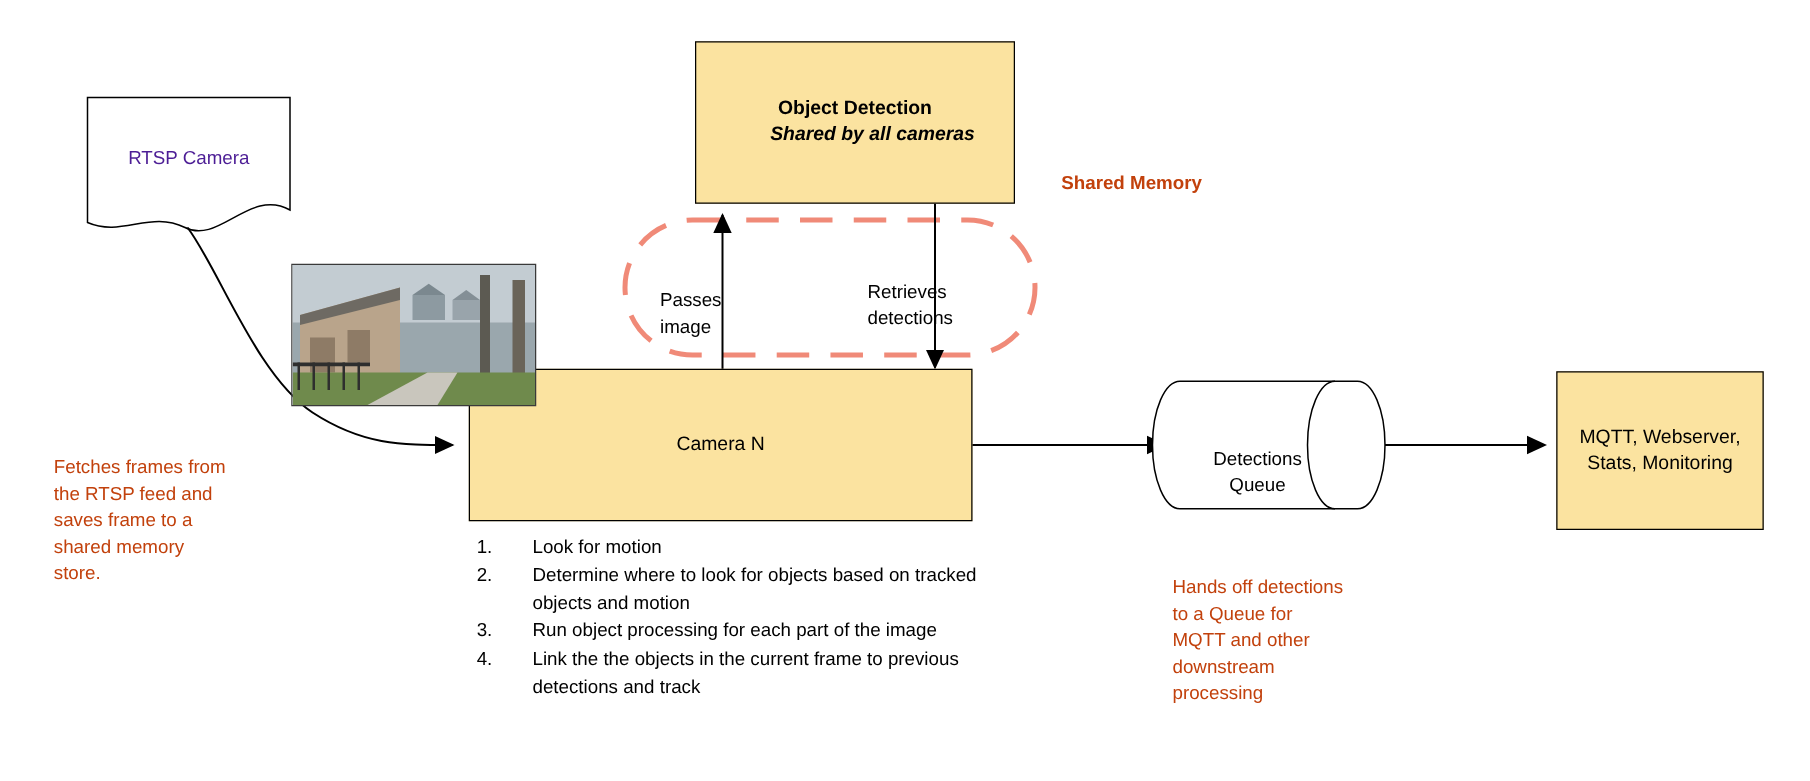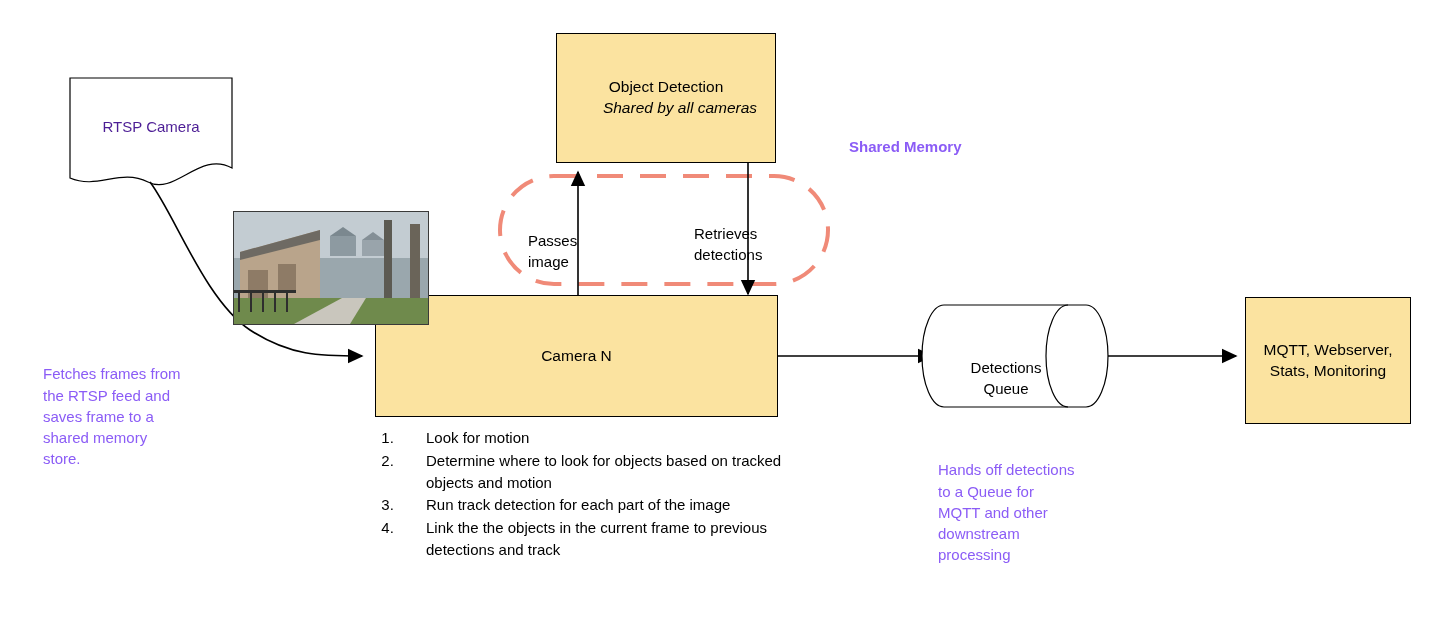--- a/index.html
+++ b/index.html
@@ -33,21 +33,21 @@
     color: #000000;
     line-height: 1.35;
   }
   .box .sub {
     font-style: italic;
     margin-left: 28px;
   }
   .text-block {
     position: absolute;
     font-size: 15px;
-    color: #8b5cf6;
+    color: #c2410c;
     line-height: 1.42;
     white-space: pre-line;
   }
   .text-block.bold-head {
     font-weight: bold;
   }
   svg.layer {
     position: absolute;
     left: 0;
     top: 0;
@@ -134,21 +134,21 @@
     <g>
       <path d="M944,305 L1086,305 A22,51 0 0 1 1086,407 L944,407 A22,51 0 0 1 944,305 Z" fill="#ffffff" stroke="#000000" stroke-width="1.2"></path>
       <path d="M1068,305 A22,51 0 0 0 1068,407" fill="none" stroke="#000000" stroke-width="1.2"></path>
     </g>
   </svg>
 
   <div class="doc-label" style="left:41px; top:118px;">
     <span>RTSP Camera</span>
   </div>
 
-  <div class="node box" style="left:556px; top:33px; width:220px; height:130px;">
+  <div class="node box" style="left:556px; top:33px; width:256px; height:130px;font-weight:bold;">
     <div>Object Detection</div>
     <div class="sub">Shared by all cameras</div>
   </div>
 
   <div class="node box" style="left:375px; top:295px; width:403px; height:122px;">
     <div>Camera N</div>
   </div>
 
   <div class="camera-thumb" style="left:233px; top:211px; width:194px; height:112px;">
     <div class="thumb-inner" style="background:#9aa7ad;">
@@ -218,17 +218,17 @@
     <span>Hands off detections
 to a Queue for
 MQTT and other
 downstream
 processing</span>
   </div>
 
   <ol class="steps" style="left:372px; top:427px; width:410px;">
     <li>Look for motion</li>
     <li>Determine where to look for objects based on tracked objects and motion</li>
-    <li>Run track detection for each part of the image</li>
+    <li>Run object processing for each part of the image</li>
     <li>Link the the objects in the current frame to previous detections and track</li>
   </ol>
 
 </div>
 
 </body></html>

